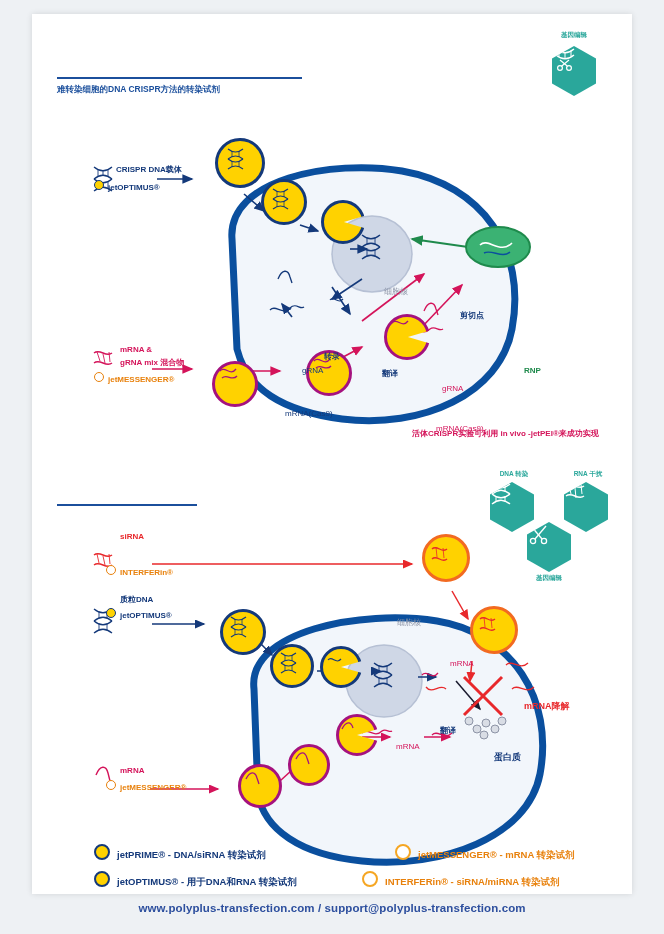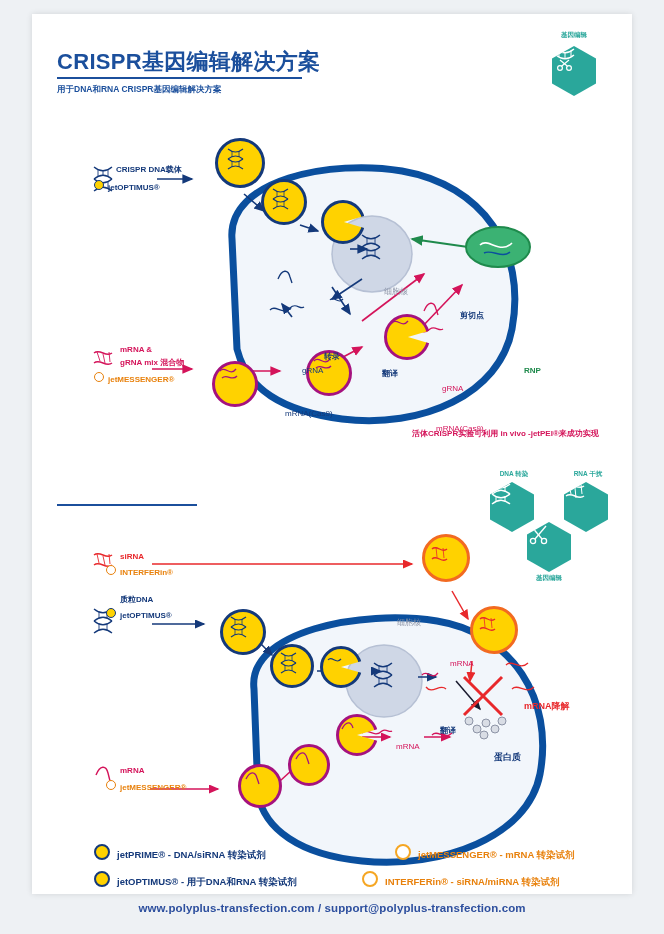--- a/index.html
+++ b/index.html
@@ -77,23 +77,22 @@
   .blegend .nm{color:#14397a;}
   .blegend.or .nm{color:#e8810c;}
 
   svg{position:absolute;left:0;top:0;overflow:visible;}
 </style>
 </head>
 <body>
 
 <div class="page">
 
-  <div class="sec-title" style="left:25px;top:33px;">CRISPR基因编辑解决方案</div>
   <div class="sec-rule" style="left:25px;top:63px;width:245px;"></div>
-  <div class="sec-sub" style="left:25px;top:70px;">用于DNA和RNA CRISPR基因编辑解决方案</div>
+  <div class="sec-sub" style="left:25px;top:70px;">难转染细胞的DNA CRISPR方法的转染试剂</div>
 
   <div class="hex" style="left:520px;top:32px;width:44px;height:50px;">
     <svg width="26" height="26" viewBox="0 0 26 26">
       <path d="M4 3 C10 8, 16 8, 22 3" stroke="#fff" stroke-width="1.4" fill="none"></path>
       <path d="M4 9 C10 14, 16 14, 22 9" stroke="#fff" stroke-width="1.4" fill="none"></path>
       <line x1="7" y1="4.5" x2="7" y2="10.6" stroke="#fff" stroke-width="1"></line>
       <line x1="13" y1="6.3" x2="13" y2="12.3" stroke="#fff" stroke-width="1"></line>
       <line x1="19" y1="4.5" x2="19" y2="10.6" stroke="#fff" stroke-width="1"></line>
       <circle cx="8" cy="22" r="2.4" stroke="#fff" stroke-width="1.2" fill="none"></circle>
       <circle cx="17" cy="22" r="2.4" stroke="#fff" stroke-width="1.2" fill="none"></circle>
@@ -446,21 +445,21 @@
       <path d="M0 2 C5 -3, 10 7, 15 2" stroke="#e8282b" stroke-width="1.3" fill="none"></path>
       <path d="M0 12 C5 7, 10 17, 15 12" stroke="#e8282b" stroke-width="1.3" fill="none"></path>
       <line x1="4" y1="0" x2="5" y2="10" stroke="#e8282b" stroke-width=".8"></line>
       <line x1="11" y1="1" x2="12" y2="11" stroke="#e8282b" stroke-width=".8"></line>
     </g>
     <g transform="translate(296,86)">
       <path d="M0 5 C4 0, 8 10, 13 4" stroke="#14397a" stroke-width="1.2" fill="none"></path>
     </g>
   </svg>
 
-  <div class="t b" style="left:88px;top:538px;color:#e8282b;">siRNA</div>
+  <div class="t b" style="left:88px;top:518px;color:#e8282b;">siRNA</div>
   <div style="position:absolute;left:74px;top:551px;font-size:8px;">
     <span style="display:inline-block;width:8px;height:8px;border-radius:50%;background:#fff;border:1.5px solid #e8810c;margin-right:4px;"></span><span class="lbl-orange" style="font-weight:bold;">INTERFERin®</span>
   </div>
 
   <div class="t b" style="left:88px;top:580px;">质粒DNA</div>
   <div style="position:absolute;left:74px;top:594px;font-size:8px;">
     <span style="display:inline-block;width:8px;height:8px;border-radius:50%;background:#ffd200;border:1.5px solid #14397a;margin-right:4px;"></span><span class="lbl-blue" style="font-weight:bold;">jetOPTIMUS®</span>
   </div>
 
   <div class="t b red" style="left:88px;top:752px;">mRNA</div>

